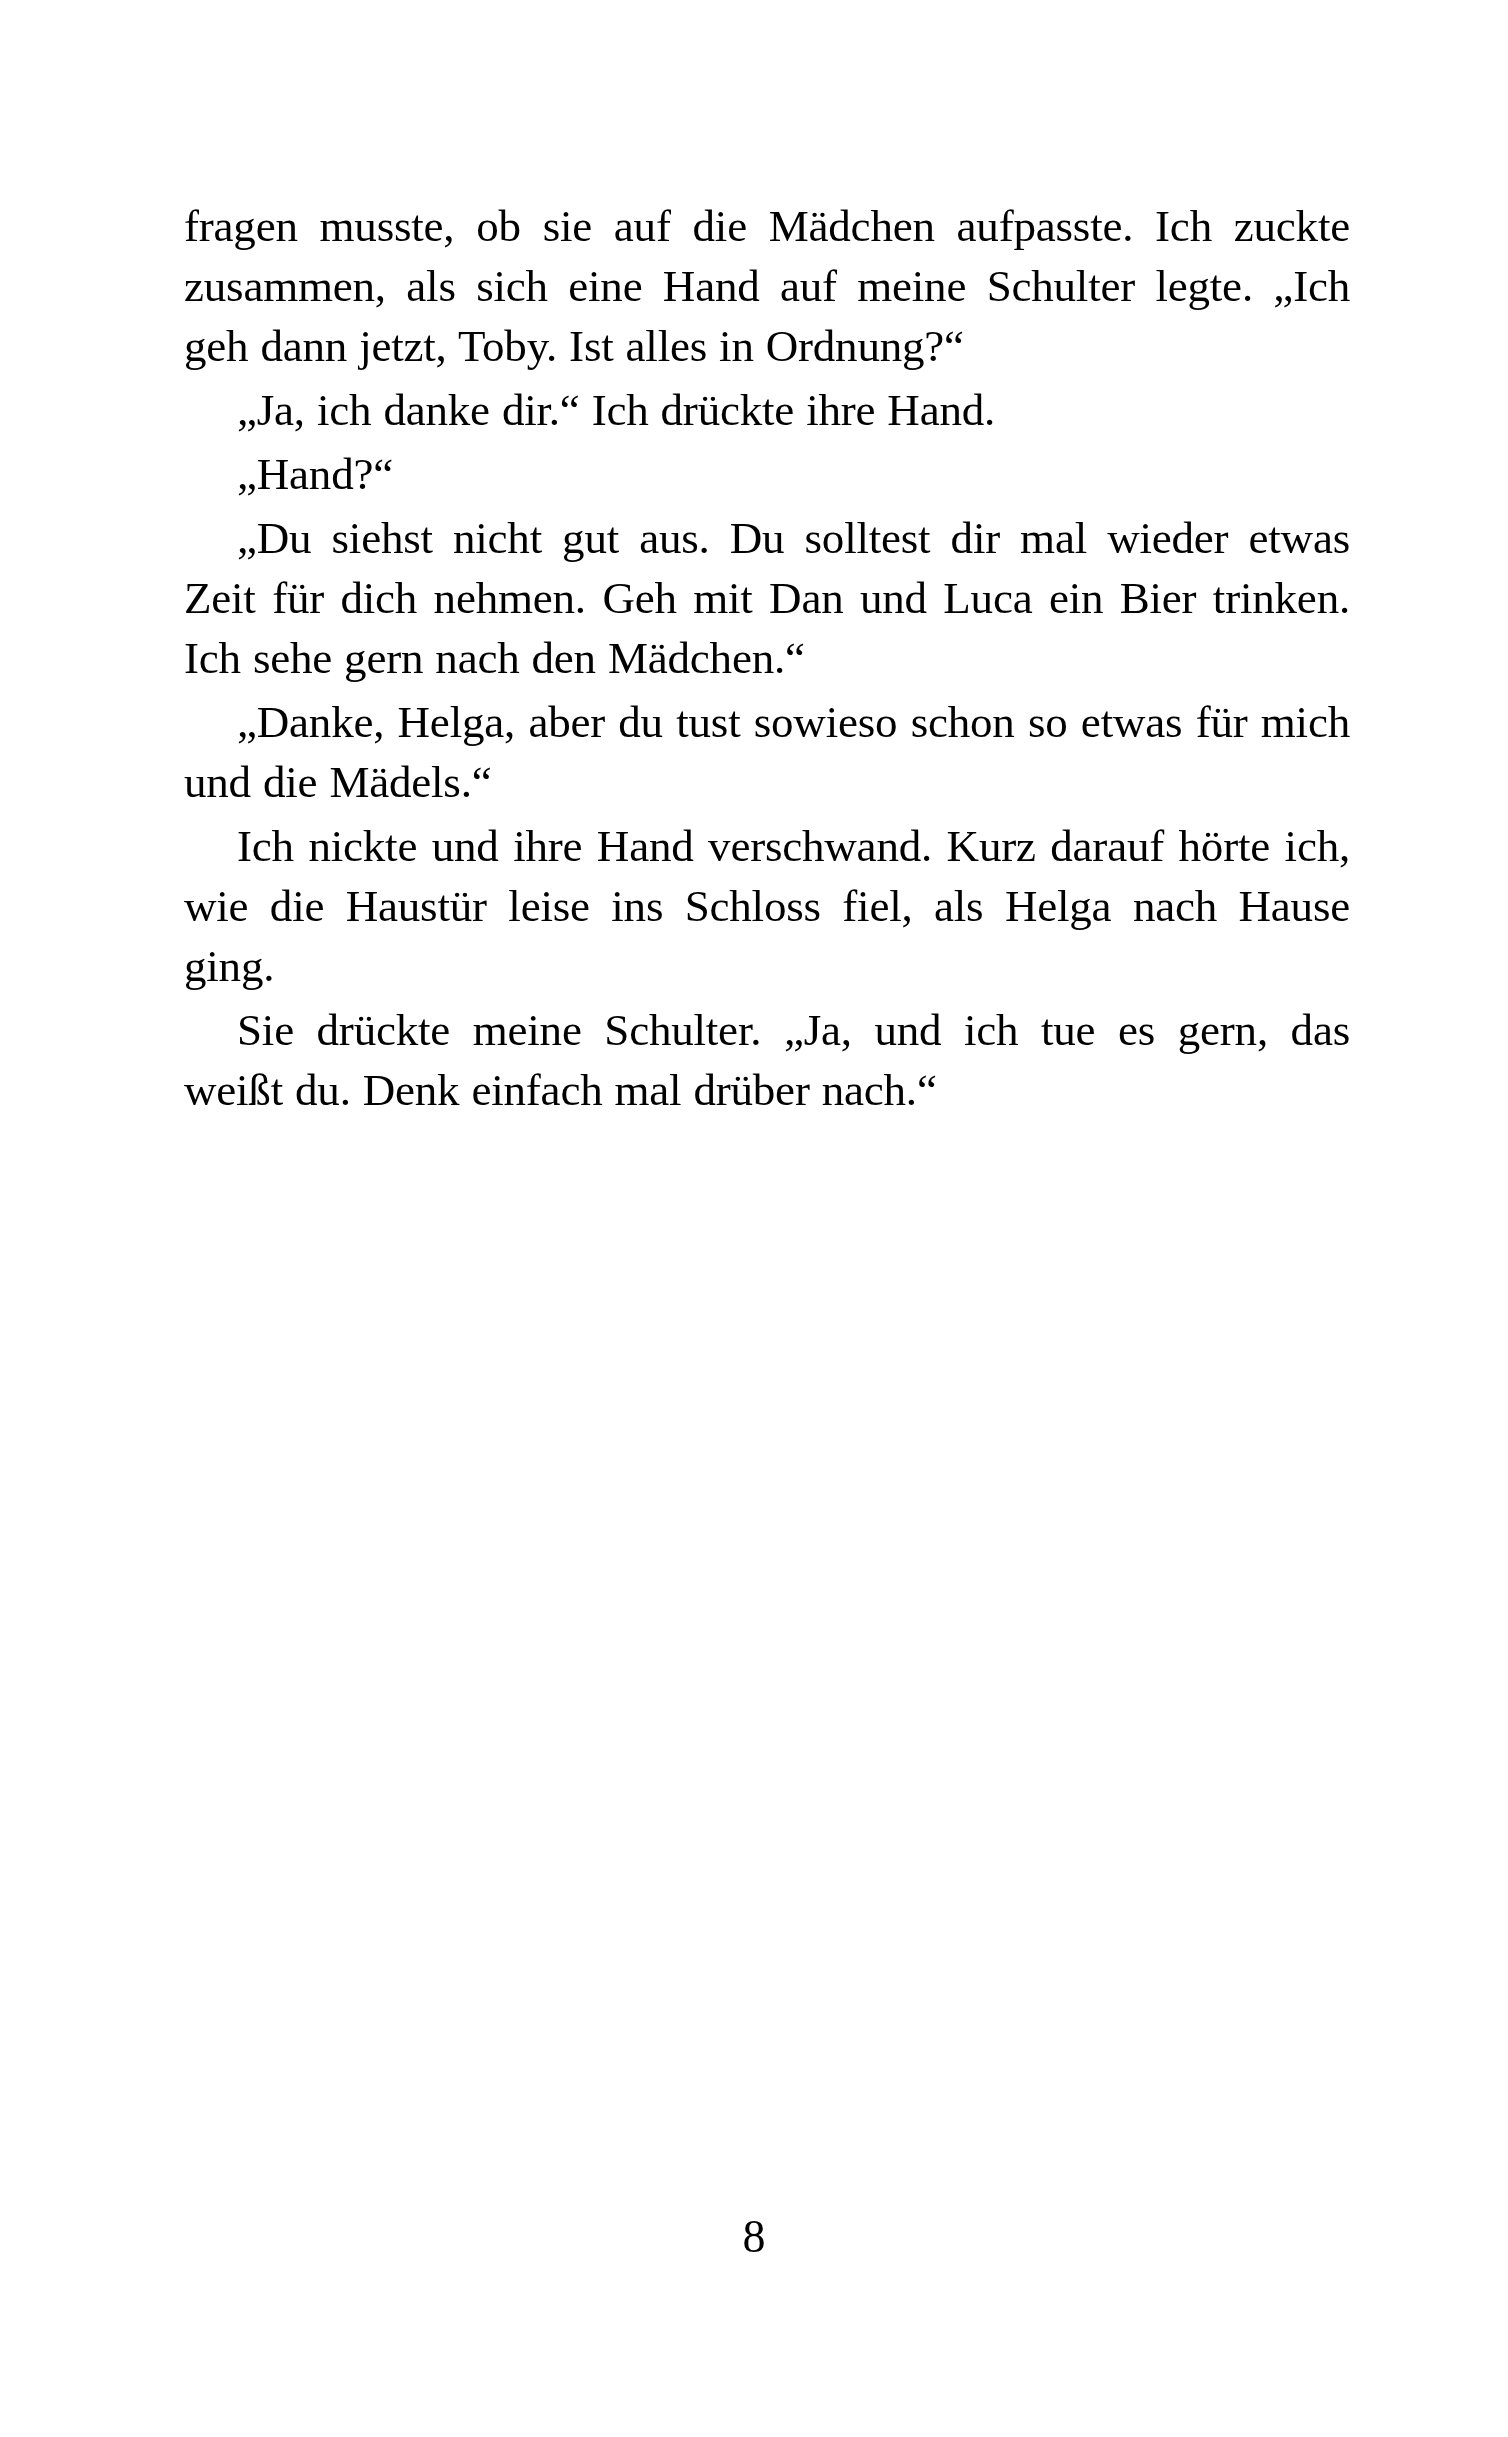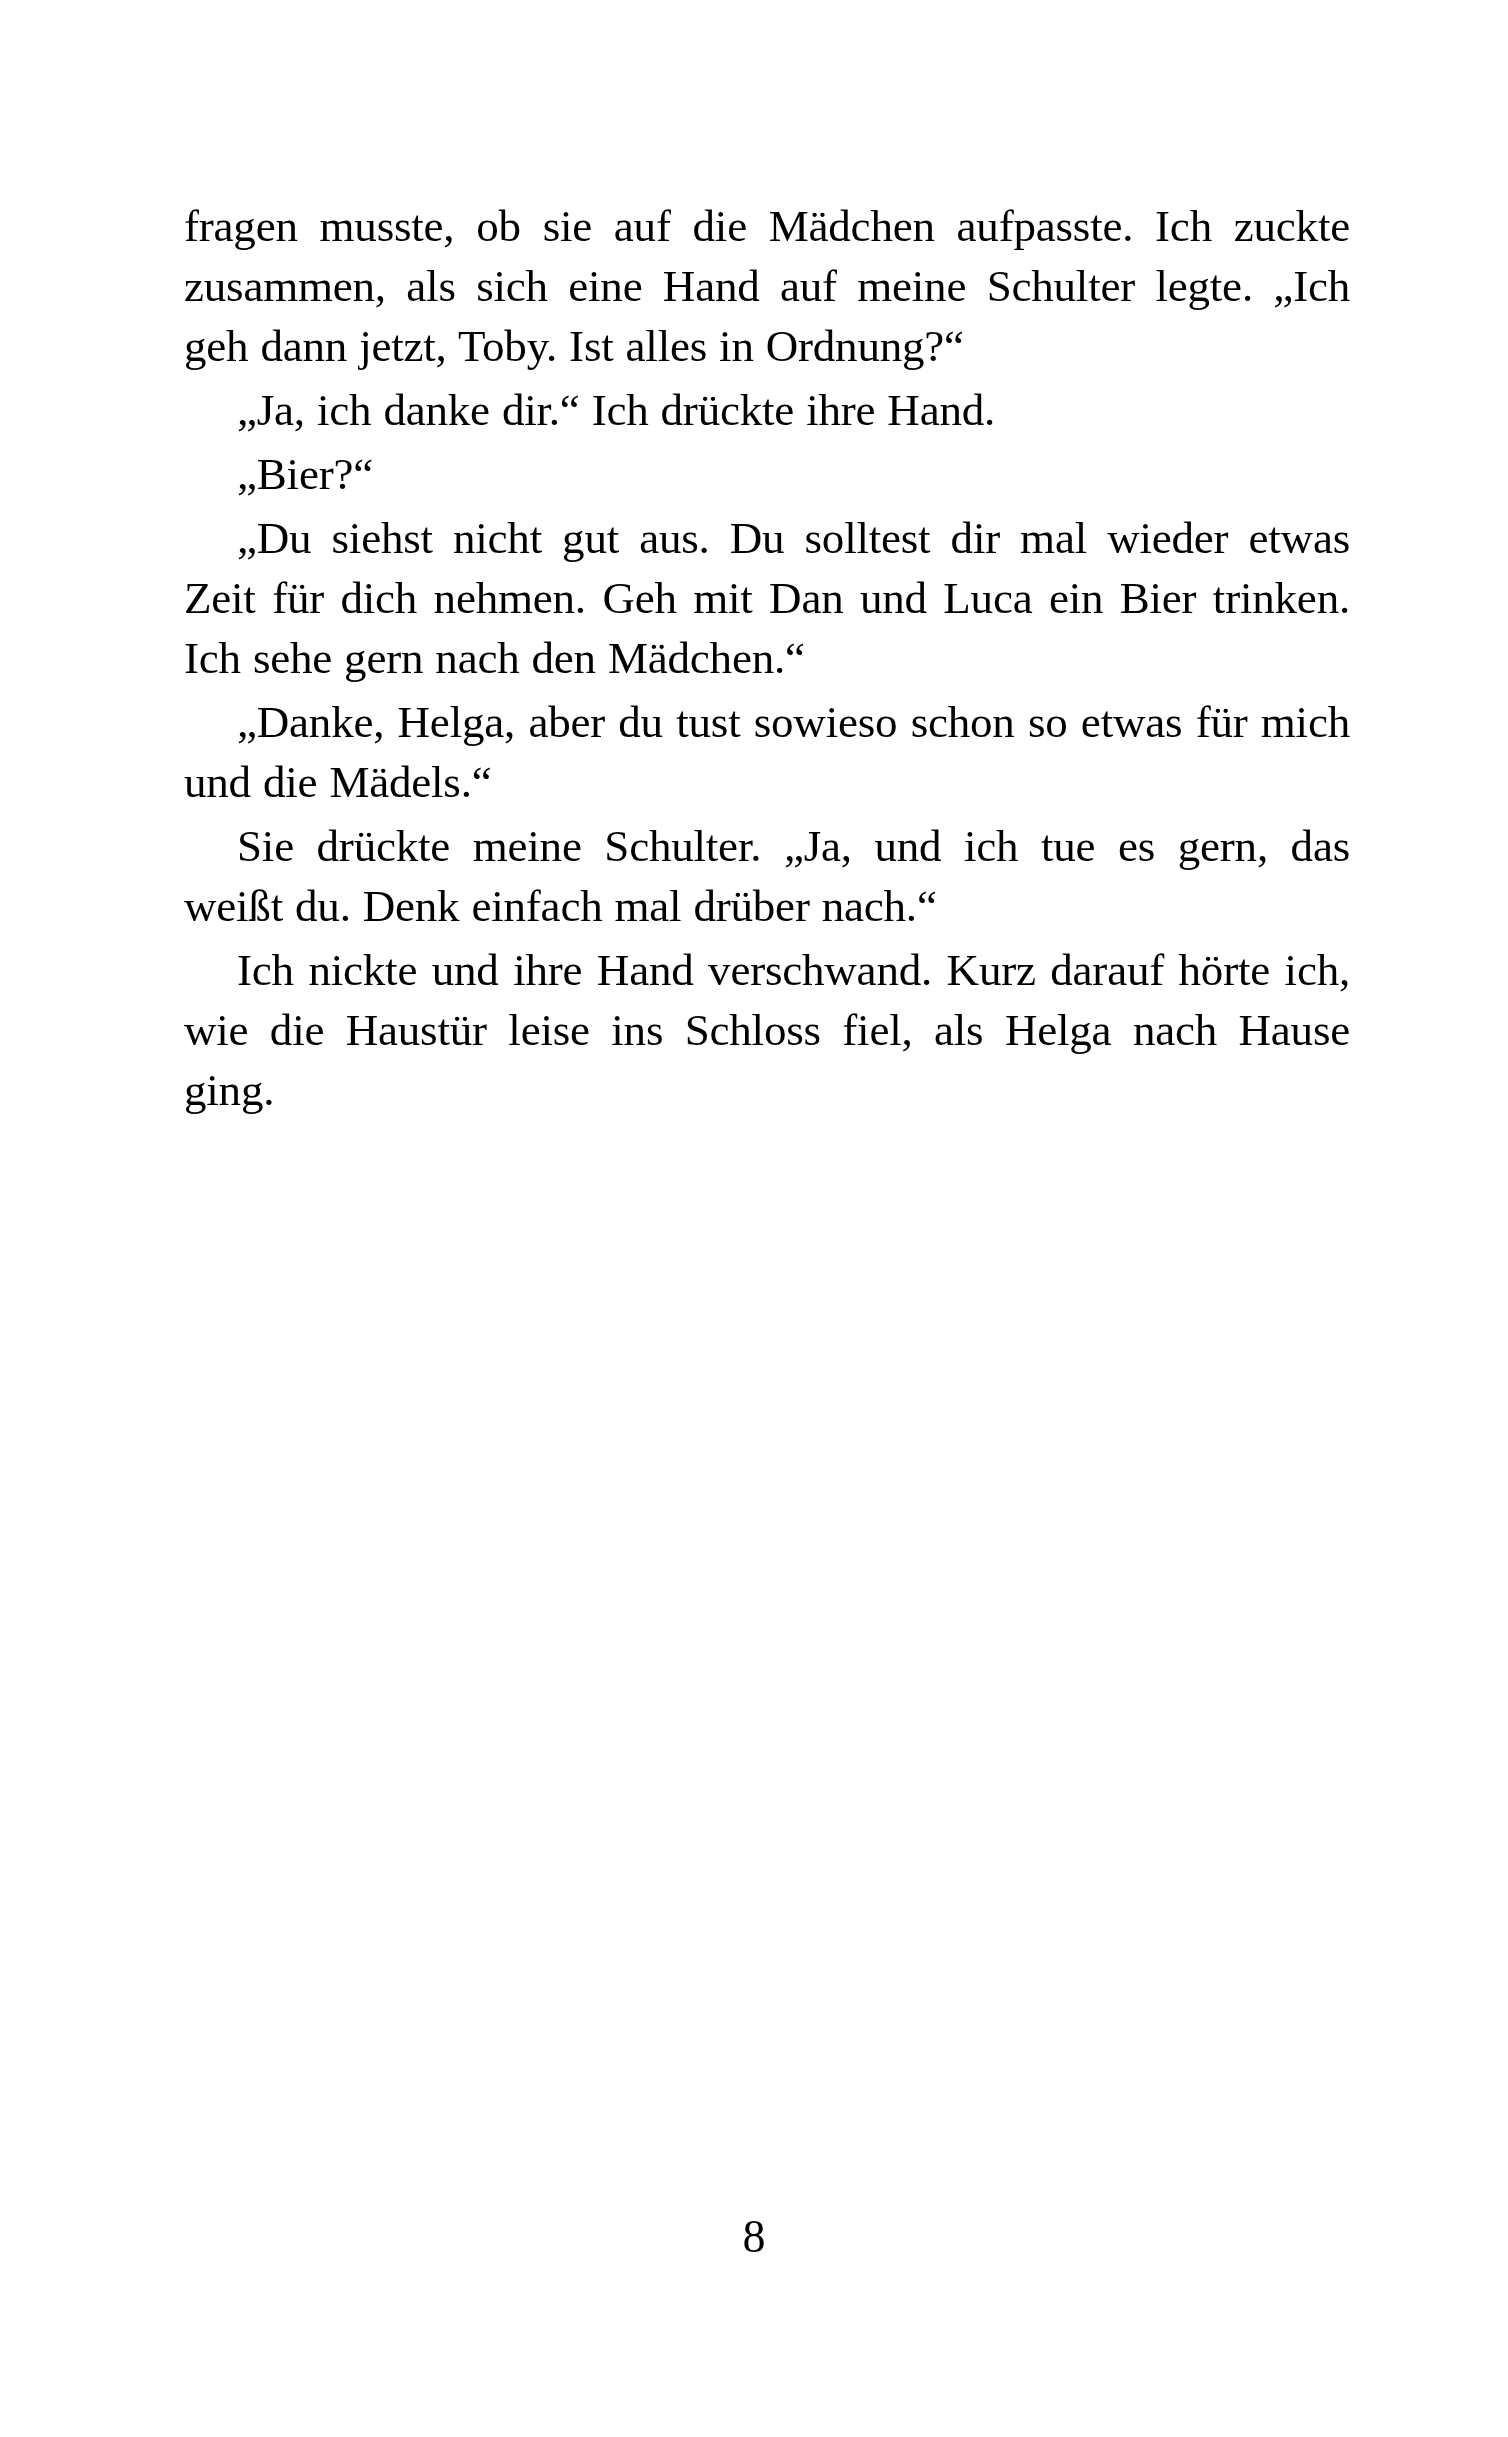--- a/index.html
+++ b/index.html
@@ -52,23 +52,23 @@
   }
 </style>
 </head>
 <body>
 
 <div class="page">
 
   <div class="text-block">
     <p>fragen musste, ob sie auf die Mädchen aufpasste. Ich zuckte zusammen, als sich eine Hand auf meine Schulter legte. „Ich geh dann jetzt, Toby. Ist alles in Ordnung?“</p>
     <p class="indent">„Ja, ich danke dir.“ Ich drückte ihre Hand.</p>
-    <p class="indent">„Bier?“</p>
+    <p class="indent">„Hand?“</p>
     <p class="indent">„Du siehst nicht gut aus. Du solltest dir mal wieder etwas Zeit für dich nehmen. Geh mit Dan und Luca ein Bier trinken. Ich sehe gern nach den Mädchen.“</p>
     <p class="indent">„Danke, Helga, aber du tust sowieso schon so etwas für mich und die Mädels.“</p>
+    <p class="indent">Ich nickte und ihre Hand verschwand. Kurz darauf hörte ich, wie die Haustür leise ins Schloss fiel, als Helga nach Hause ging.</p>
     <p class="indent">Sie drückte meine Schulter. „Ja, und ich tue es gern, das weißt du. Denk einfach mal drüber nach.“</p>
-    <p class="indent">Ich nickte und ihre Hand verschwand. Kurz darauf hörte ich, wie die Haustür leise ins Schloss fiel, als Helga nach Hause ging.</p>
   </div>
 
   <div class="page-number">8</div>
 
 </div>
 
 
 </body></html>

